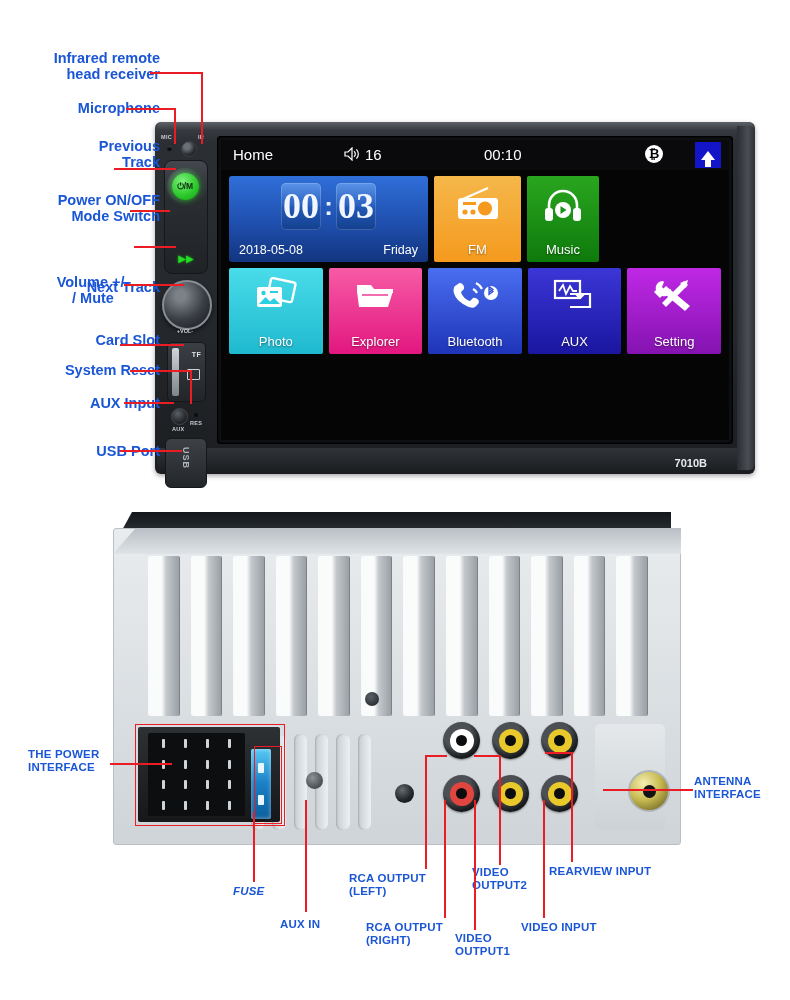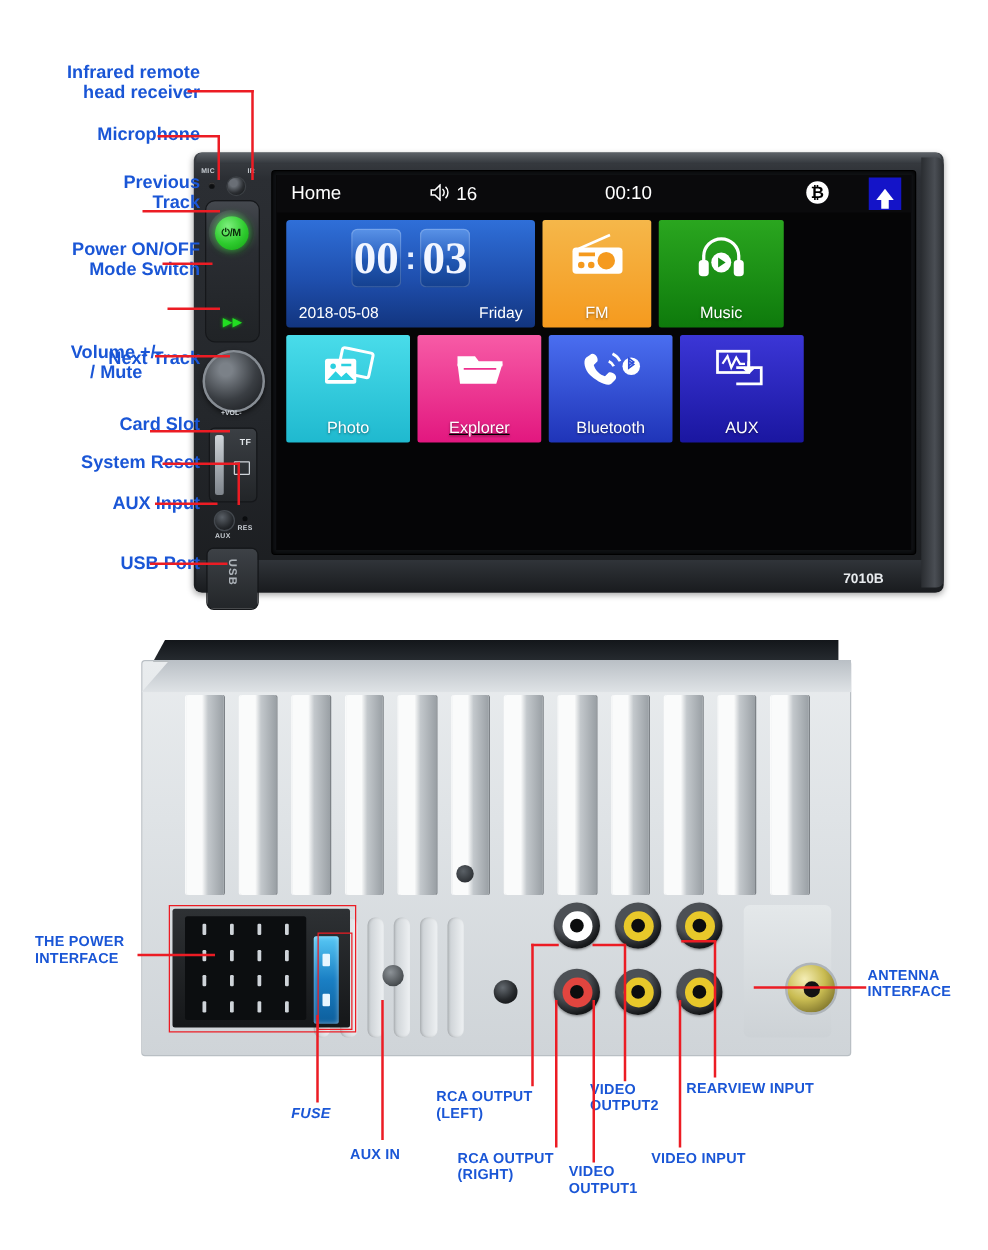--- a/index.html
+++ b/index.html
@@ -256,21 +256,21 @@
                   <rect x="4" y="13" width="40" height="21" rx="3" fill="#fff"></rect>
                   <circle cx="31" cy="23.5" r="7" fill="#f59a1e"></circle>
                   <rect x="9" y="17" width="13" height="3" fill="#f59a1e"></rect>
                   <circle cx="11" cy="27" r="2.6" fill="#f59a1e"></circle>
                   <circle cx="19" cy="27" r="2.6" fill="#f59a1e"></circle>
                 </svg>
             </span>
             <span class="tile-label">FM</span>
           </div>
 
-          <div class="tile" style="width:100px;background:linear-gradient(180deg,#2aa61f,#0e7a0c);">
+          <div class="tile" style="width:72px;background:linear-gradient(180deg,#2aa61f,#0e7a0c);">
             <span class="tile-ico">
               <svg width="48" height="38" viewBox="0 0 48 38">
                   <path d="M10 27V20a14 14 0 0128 0v7" stroke="#fff" stroke-width="2.6" fill="none"></path>
                   <rect x="6" y="23" width="8" height="13" rx="3" fill="#fff"></rect>
                   <rect x="34" y="23" width="8" height="13" rx="3" fill="#fff"></rect>
                   <circle cx="24" cy="25" r="8" fill="#fff"></circle>
                   <path d="M21.5 21l6 4-6 4z" fill="#1a9118"></path>
                 </svg>
             </span>
             <span class="tile-label">Music</span>
@@ -284,21 +284,21 @@
               <svg width="50" height="38" viewBox="0 0 50 38">
                   <rect x="18" y="3" width="25" height="20" rx="2" fill="none" stroke="#fff" stroke-width="2.4" transform="rotate(12 30 13)"></rect>
                   <rect x="6" y="10" width="25" height="20" rx="2" fill="#fff"></rect>
                   <circle cx="12.5" cy="16" r="2.2" fill="#2ad0e0"></circle>
                   <path d="M8 27l6.5-7 4.5 4.5 4-3.5 6 6z" fill="#2ad0e0"></path>
                   <rect x="19" y="14" width="8" height="2" fill="#2ad0e0"></rect>
                 </svg>
             </span>
             <span class="tile-label">Photo</span>
           </div>
-          <div class="tile" style="width:99px;background:linear-gradient(180deg,#f75ba6,#e2177f);text-decoration:underline;">
+          <div class="tile" style="width:99px;background:linear-gradient(180deg,#f75ba6,#e2177f);">
             <span class="tile-ico">
               <svg width="50" height="38" viewBox="0 0 50 38">
                   <path d="M7 8h14l3 4h19v4H7z" fill="#fff"></path>
                   <path d="M7 14h36l-5 16H9z" fill="#fff"></path>
                   <path d="M12 18h26" stroke="#ee2f8e" stroke-width="1.4"></path>
                 </svg>
             </span>
             <span class="tile-label">Explorer</span>
           </div>
           <div class="tile" style="width:99px;background:linear-gradient(180deg,#4a6ef0,#1f34b8);">
@@ -315,20 +315,31 @@
           <div class="tile" style="width:99px;background:linear-gradient(180deg,#3b36d6,#1a16a0);">
             <span class="tile-ico">
               <svg width="50" height="38" viewBox="0 0 50 38">
                   <rect x="5" y="4" width="25" height="17" fill="none" stroke="#fff" stroke-width="2.2"></rect>
                   <path d="M9 14l4-6 3 9 4-8 3 5h4" stroke="#fff" stroke-width="1.8" fill="none"></path>
                   <path d="M20 17h20v13H20" fill="none" stroke="#fff" stroke-width="2.2"></path>
                   <path d="M30 12v9m0 0l-4-4m4 4l4-4" stroke="#fff" stroke-width="2.2" fill="none"></path>
                 </svg>
             </span>
             <span class="tile-label">AUX</span>
+          </div>
+          <div class="tile" style="width:99px;background:linear-gradient(180deg,#c028e6,#8413b0);">
+            <span class="tile-ico">
+              <svg width="50" height="38" viewBox="0 0 50 38">
+                  <path d="M14 4a7 7 0 00-7 9l-2 2 6 6 2-2a7 7 0 009-7l-5 2-4-4 2-5z" fill="#fff"></path>
+                  <path d="M12 14l24 20 5-5-24-20z" fill="#fff"></path>
+                  <path d="M35 4l-22 22 4 4L39 8z" fill="#fff"></path>
+                  <path d="M31 6l8-3-2 8" fill="#fff"></path>
+                </svg>
+            </span>
+            <span class="tile-label">Setting</span>
           </div>
         </div>
       </div>
 
     </div>
   </div>
   <div class="model-no">7010B</div>
 </div>
 
 <div class="lbl front" style="left:42px;top:50px;width:118px;">Infrared remote

